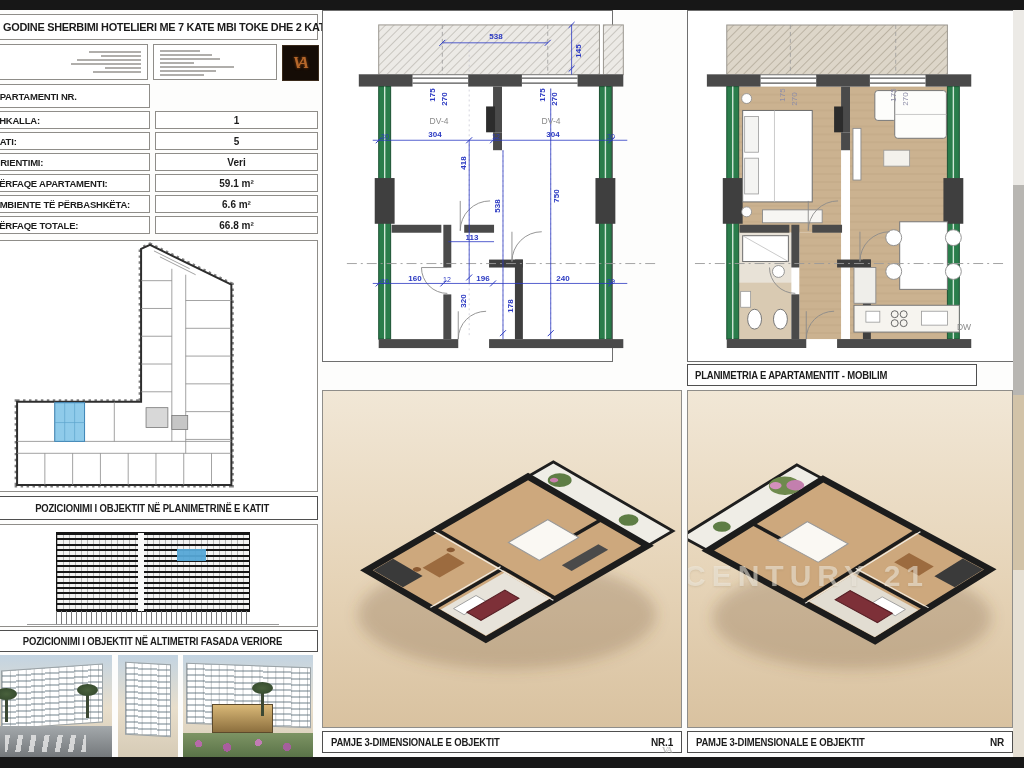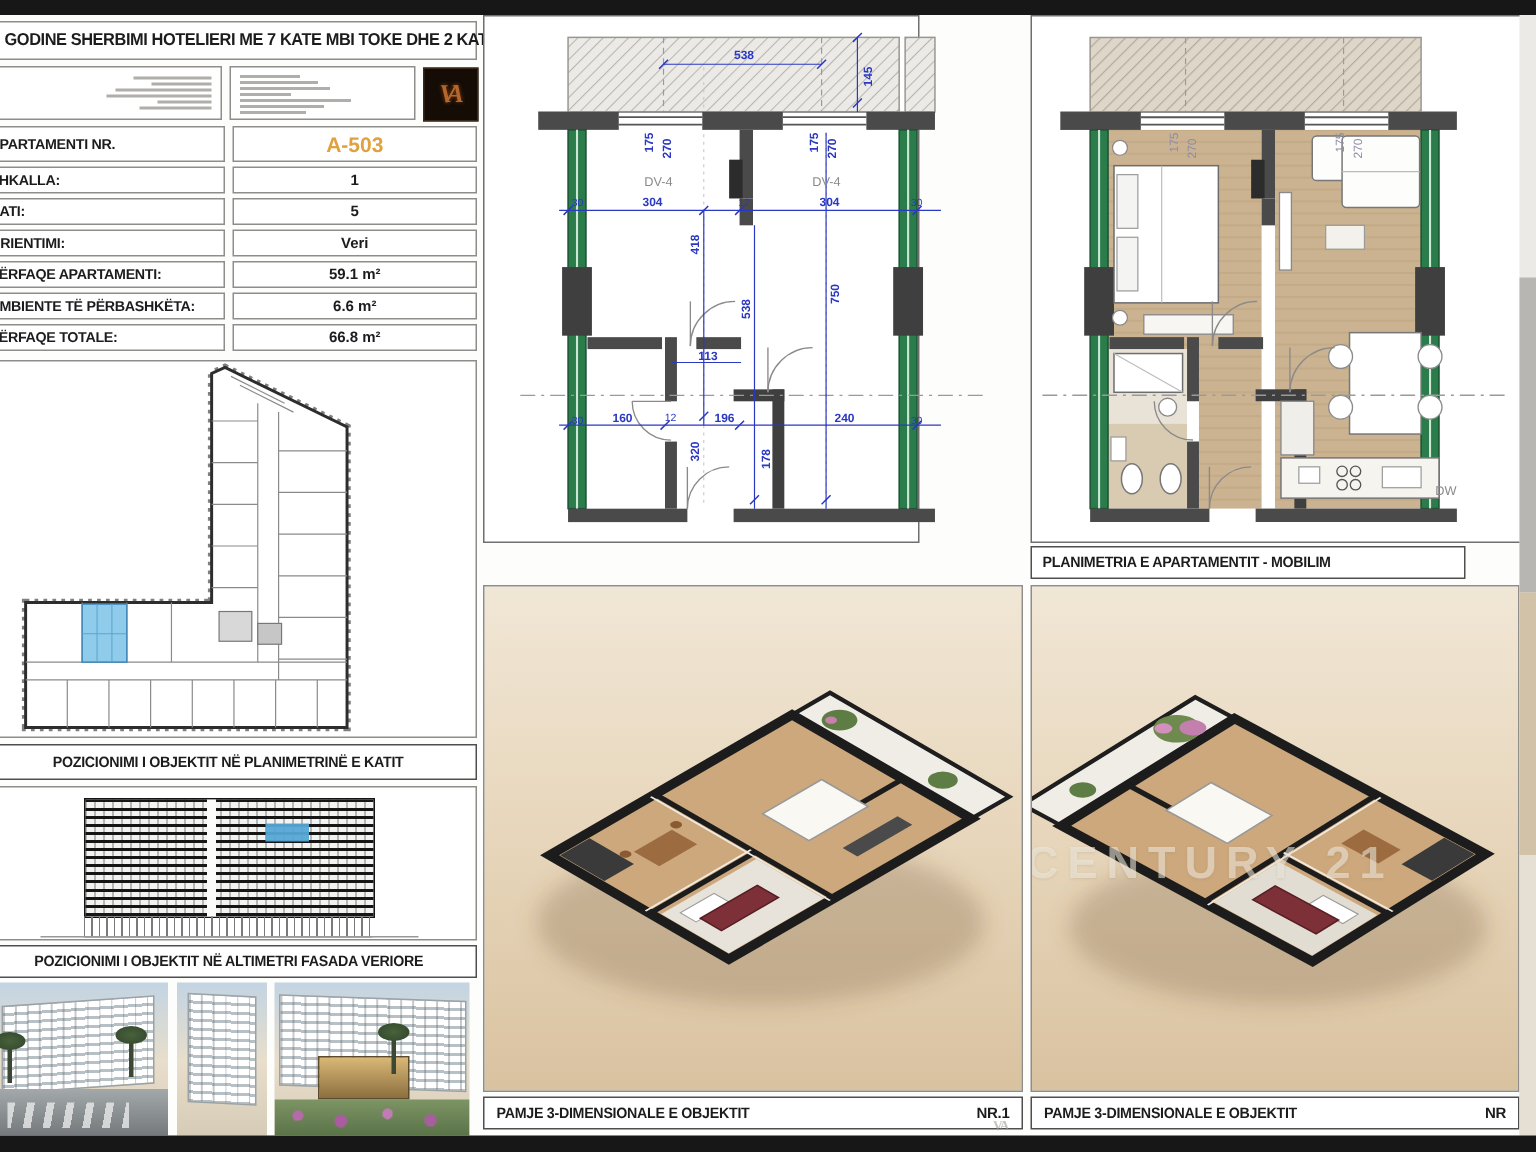--- a/index.html
+++ b/index.html
@@ -140,23 +140,20 @@
       <div class="micro" style="left:6px;top:29px;width:44px"></div>
     </div>
     <div class="logo-box">
       <span class="logo-mono">VA</span>
     </div>
 
     <div class="apt-table" id="apt-table">
         <div class="t-row first">
           <div class="t-cell t-label">
             <span>APARTAMENTI NR.</span>
-          </div>
-          <div class="t-cell t-value">
-            <span class="val-hl">A-503</span>
           </div>
         </div>
         <div class="t-row">
           <div class="t-cell t-label">
             <span>SHKALLA:</span>
           </div>
           <div class="t-cell t-value">
             <span>1</span>
           </div>
         </div>

